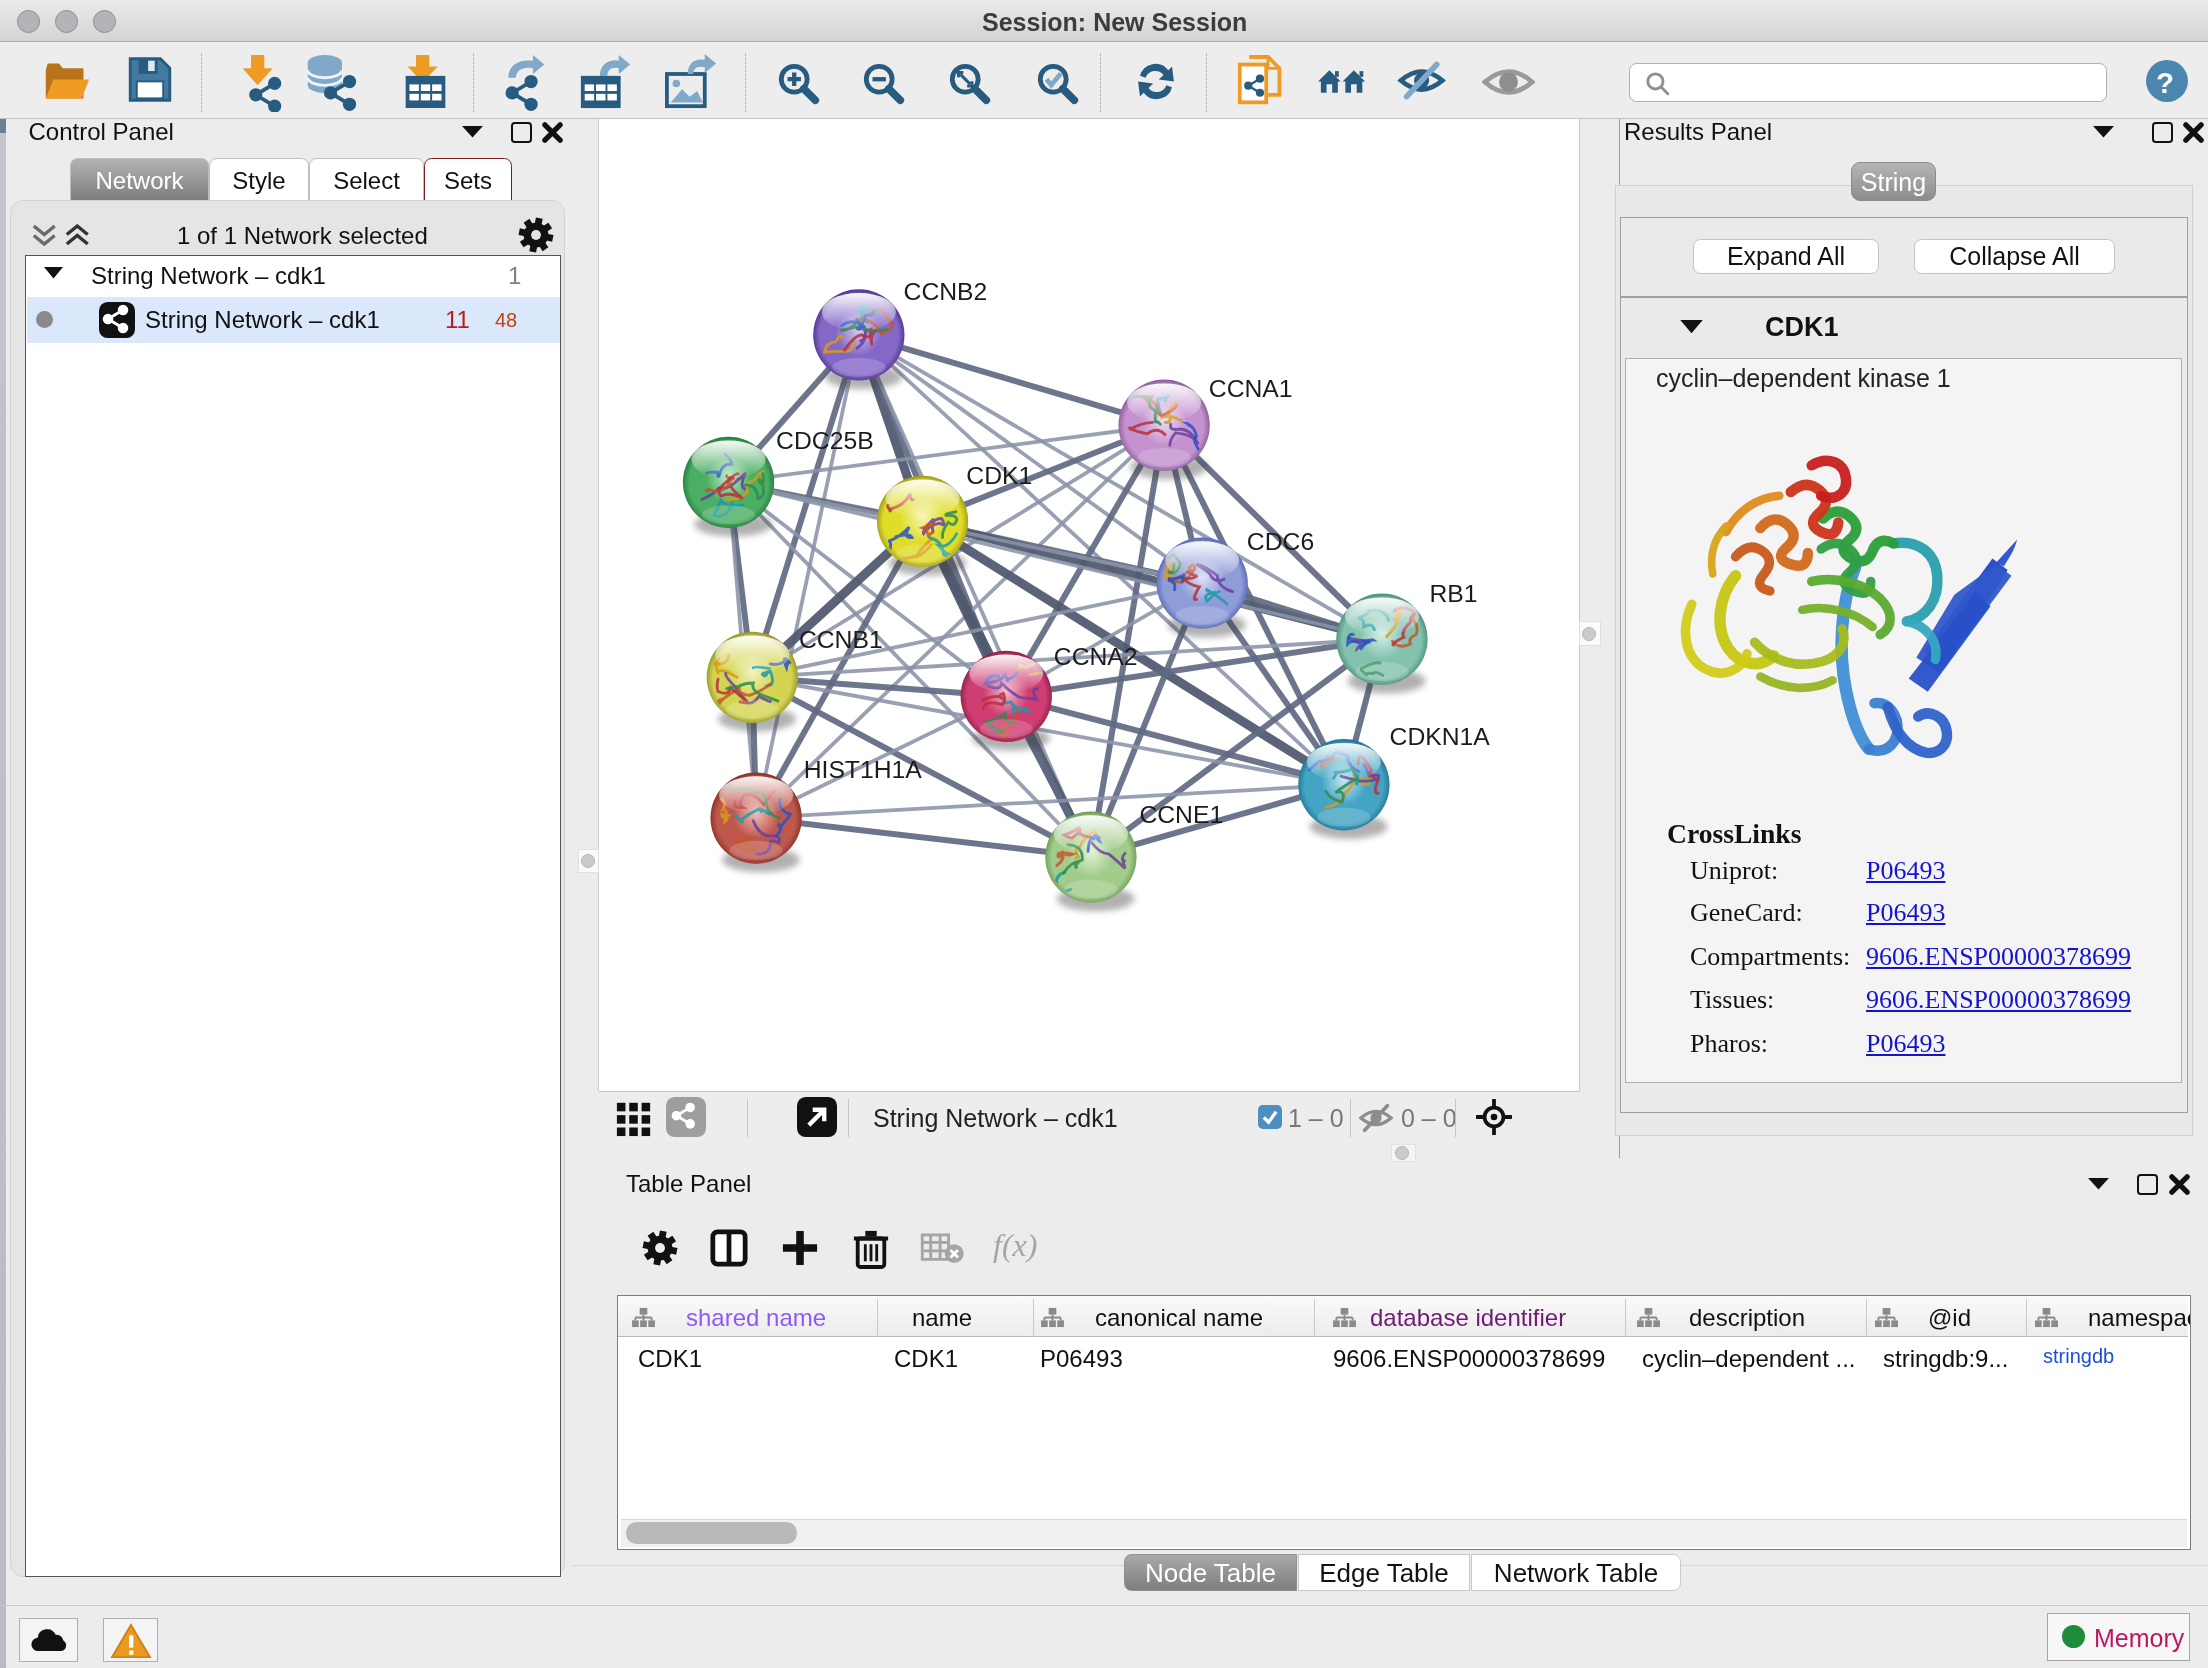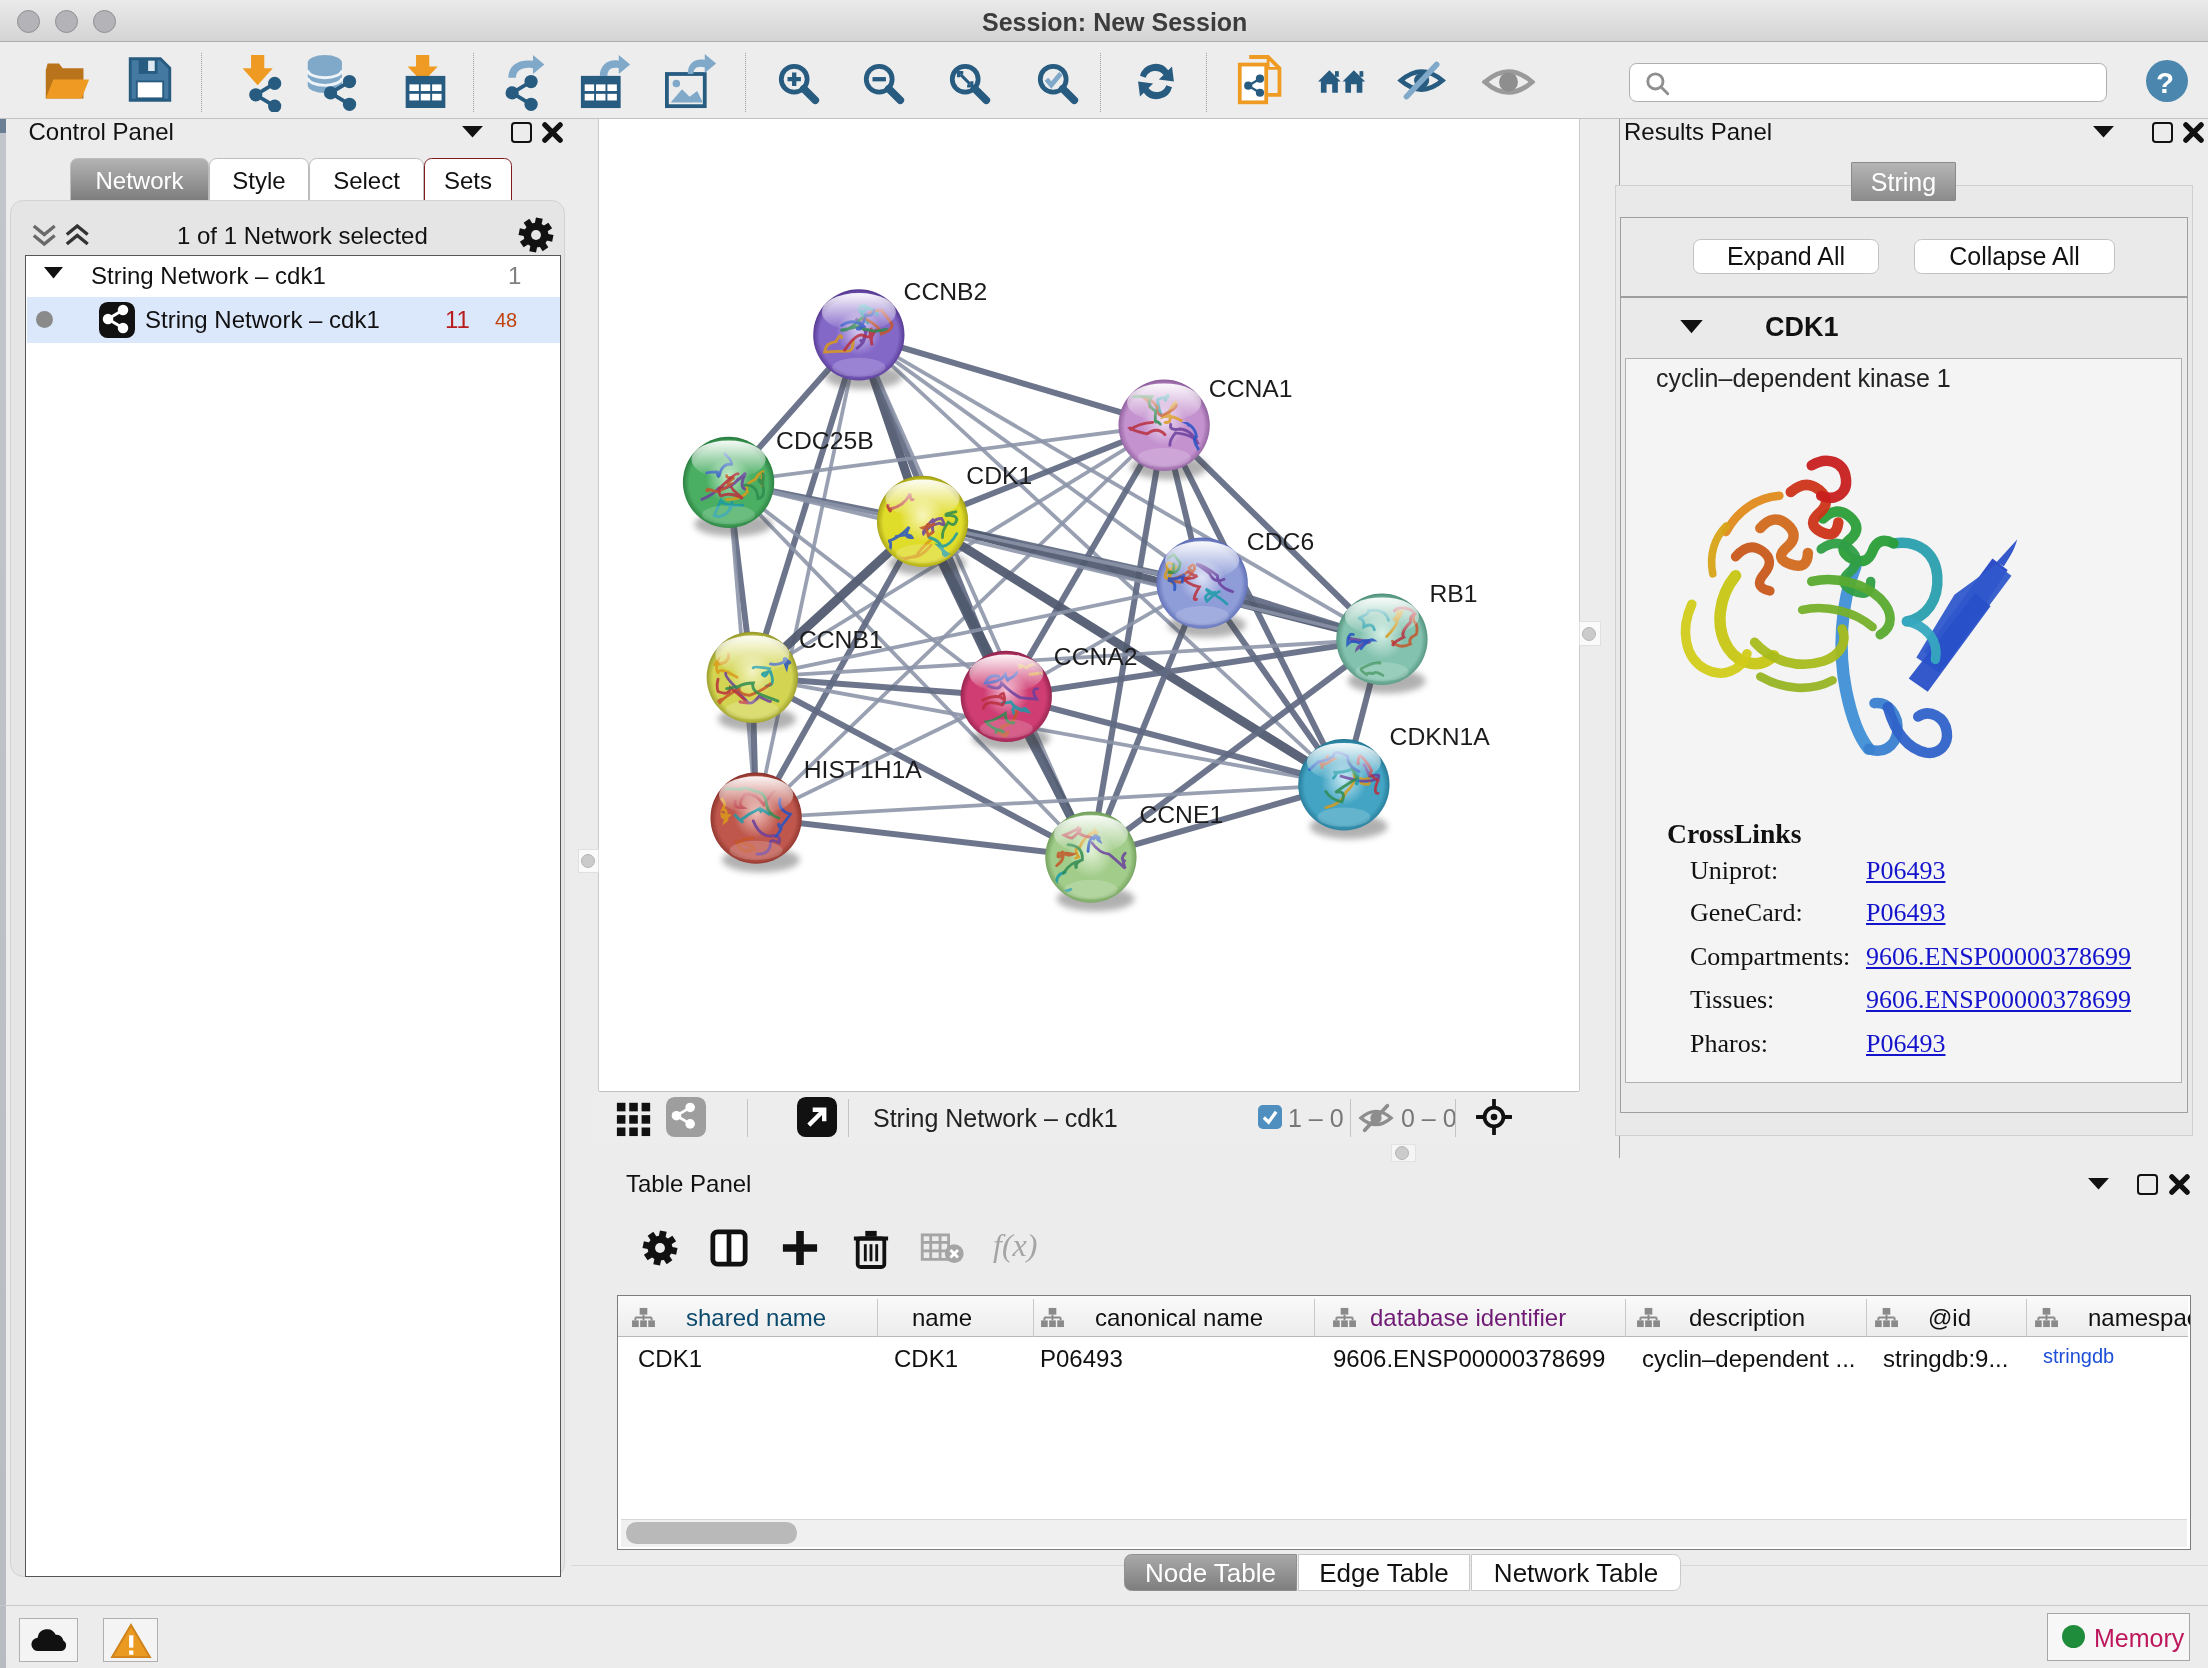--- a/index.html
+++ b/index.html
@@ -590,21 +590,21 @@
 <div class="abs" style="left:1619px;top:119px;width:1px;height:1039px;background:#9e9e9e"></div>
 <div class="txt" style="left:1624px;top:118px;font-size:24px;color:#111">Results Panel</div>
 <svg style="position:absolute;left:2093px;top:126px" width="21" height="13.3" viewBox="0 0 22 14">
     <path d="M0 0 L22 0 L11 12 Z" fill="#111"></path>
   </svg>
 <div class="abs" style="left:2152px;top:122px;width:21px;height:21px;border:2.9px solid #111;border-radius:3.8px"></div>
 <svg style="position:absolute;left:2183px;top:122px" width="21" height="21" viewBox="0 0 22 22">
     <path d="M3 3 L19 19 M19 3 L3 19" stroke="#111" stroke-width="5.5" stroke-linecap="round"></path>
   </svg>
 <div class="abs" style="left:1615px;top:185px;width:578px;height:951px;background:#e9e9e9;border:1px solid #d0d0d0"></div>
-<div class="abs" style="left:1851px;top:162px;width:105px;height:39px;background:linear-gradient(#b5b5b5,#8c8c8c);border:1px solid #8a8a8a;border-radius:1px;color:#fff;font-size:25px;text-align:center;line-height:38px">String</div>
+<div class="abs" style="left:1851px;top:162px;width:85px;height:39px;background:linear-gradient(#b5b5b5,#8c8c8c);border:1px solid #8a8a8a;border-radius:9px;color:#fff;font-size:25px;text-align:center;line-height:38px">String</div>
 <div class="abs" style="left:1620px;top:217px;width:568px;height:80px;background:#eaeaea;border:1.9px solid #9e9e9e"></div>
 <div class="abs" style="left:1693px;top:239px;width:186px;height:35px;background:#fff;border:1.9px solid #c2c2c2;border-radius:7.6px;font-size:25px;text-align:center;line-height:32px;color:#111">Expand All</div>
 <div class="abs" style="left:1914px;top:239px;width:201px;height:35px;background:#fff;border:1.9px solid #c2c2c2;border-radius:7.6px;font-size:25px;text-align:center;line-height:32px;color:#111">Collapse All</div>
 <div class="abs" style="left:1620px;top:297px;width:568px;height:816px;background:#eaeaea;border:1.9px solid #9e9e9e"></div>
 <svg style="position:absolute;left:1680px;top:320px" width="23" height="15" viewBox="0 0 24 16">
     <path d="M0 0 L24 0 L12 14 Z" fill="#111"></path>
   </svg>
 <div class="txt" style="left:1765px;top:312px;font-size:27px;font-weight:bold;color:#111">CDK1</div>
 <div class="abs" style="left:1625px;top:358px;width:557px;height:725px;background:#f4f4f4;border:1px solid #b0b0b0"></div>
 <div class="txt" style="left:1656px;top:364px;font-size:25px;color:#232323">cyclin–dependent kinase 1</div>
@@ -705,21 +705,21 @@
       <g fill="#8a8a8a">
         <rect x="9" y="1" width="8" height="7"></rect>
         <rect x="1" y="14" width="7" height="7"></rect>
         <rect x="9.5" y="14" width="7" height="7"></rect>
         <rect x="18" y="14" width="7" height="7"></rect>
       </g>
       <g stroke="#8a8a8a" stroke-width="2" fill="none">
         <path d="M13 8 L13 11 M4.5 11 L21.5 11 M4.5 11 L4.5 14 M13 11 L13 14 M21.5 11 L21.5 14"></path>
       </g>
     </svg>
-<div class="txt" style="left:68px;top:7.6px;font-size:24px;color:#0c4a6e">shared name</div>
+<div class="txt" style="left:68px;top:7.6px;font-size:24px;color:#8b5cf6">shared name</div>
 <div class="txt" style="left:294px;top:7.6px;font-size:24px;color:#111">name</div>
 <svg style="position:absolute;left:422px;top:11.4px" width="25" height="21" viewBox="0 0 26 22">
       <g fill="#8a8a8a">
         <rect x="9" y="1" width="8" height="7"></rect>
         <rect x="1" y="14" width="7" height="7"></rect>
         <rect x="9.5" y="14" width="7" height="7"></rect>
         <rect x="18" y="14" width="7" height="7"></rect>
       </g>
       <g stroke="#8a8a8a" stroke-width="2" fill="none">
         <path d="M13 8 L13 11 M4.5 11 L21.5 11 M4.5 11 L4.5 14 M13 11 L13 14 M21.5 11 L21.5 14"></path>

